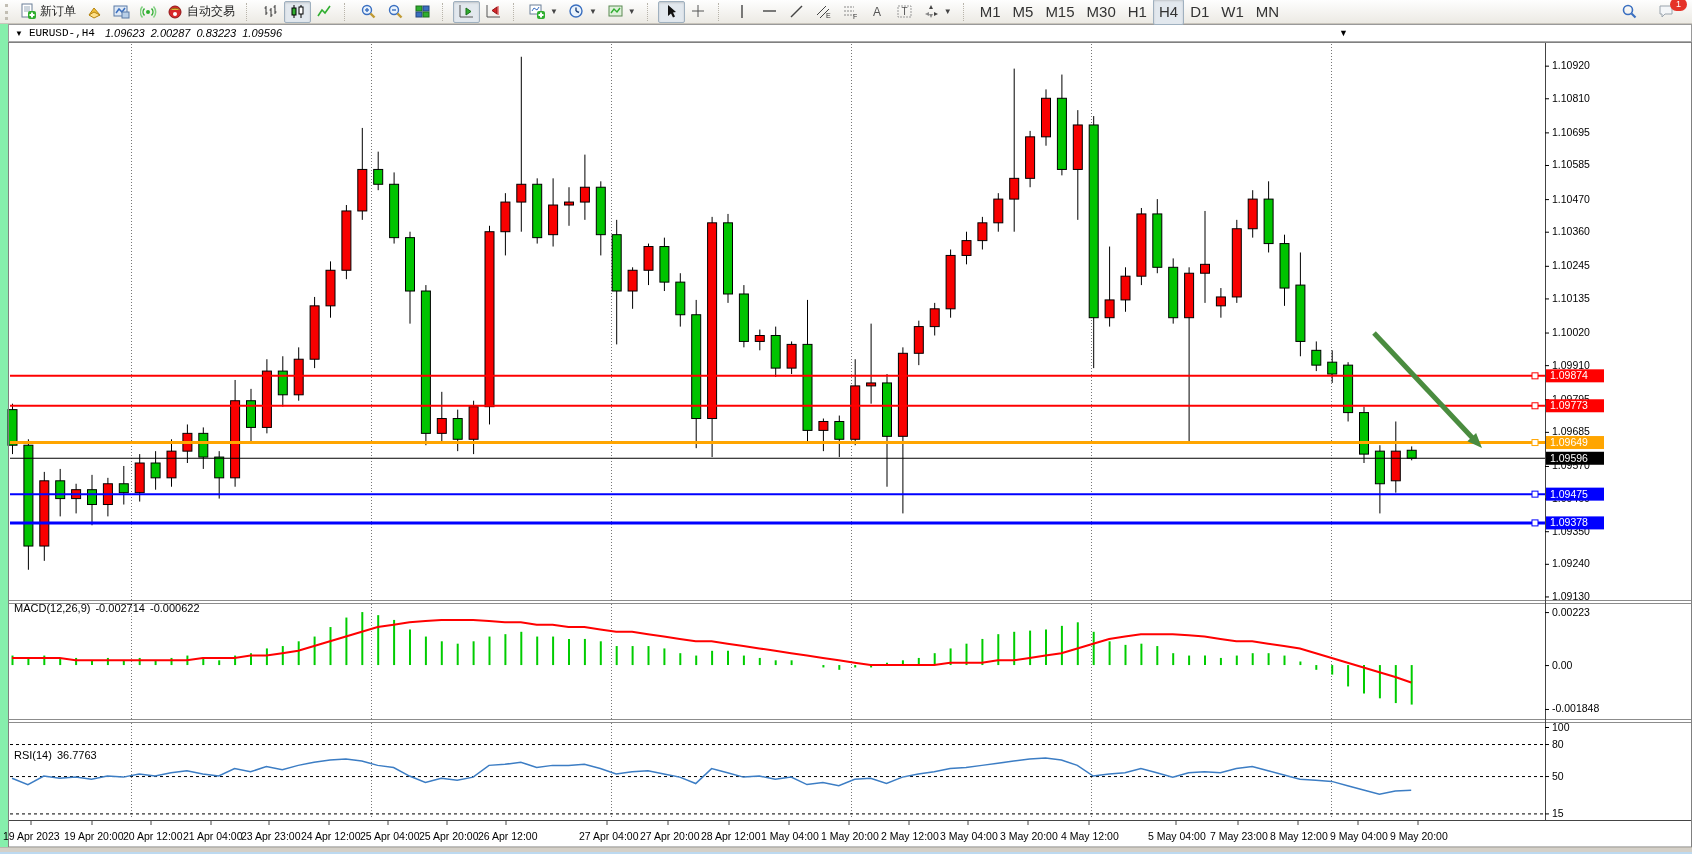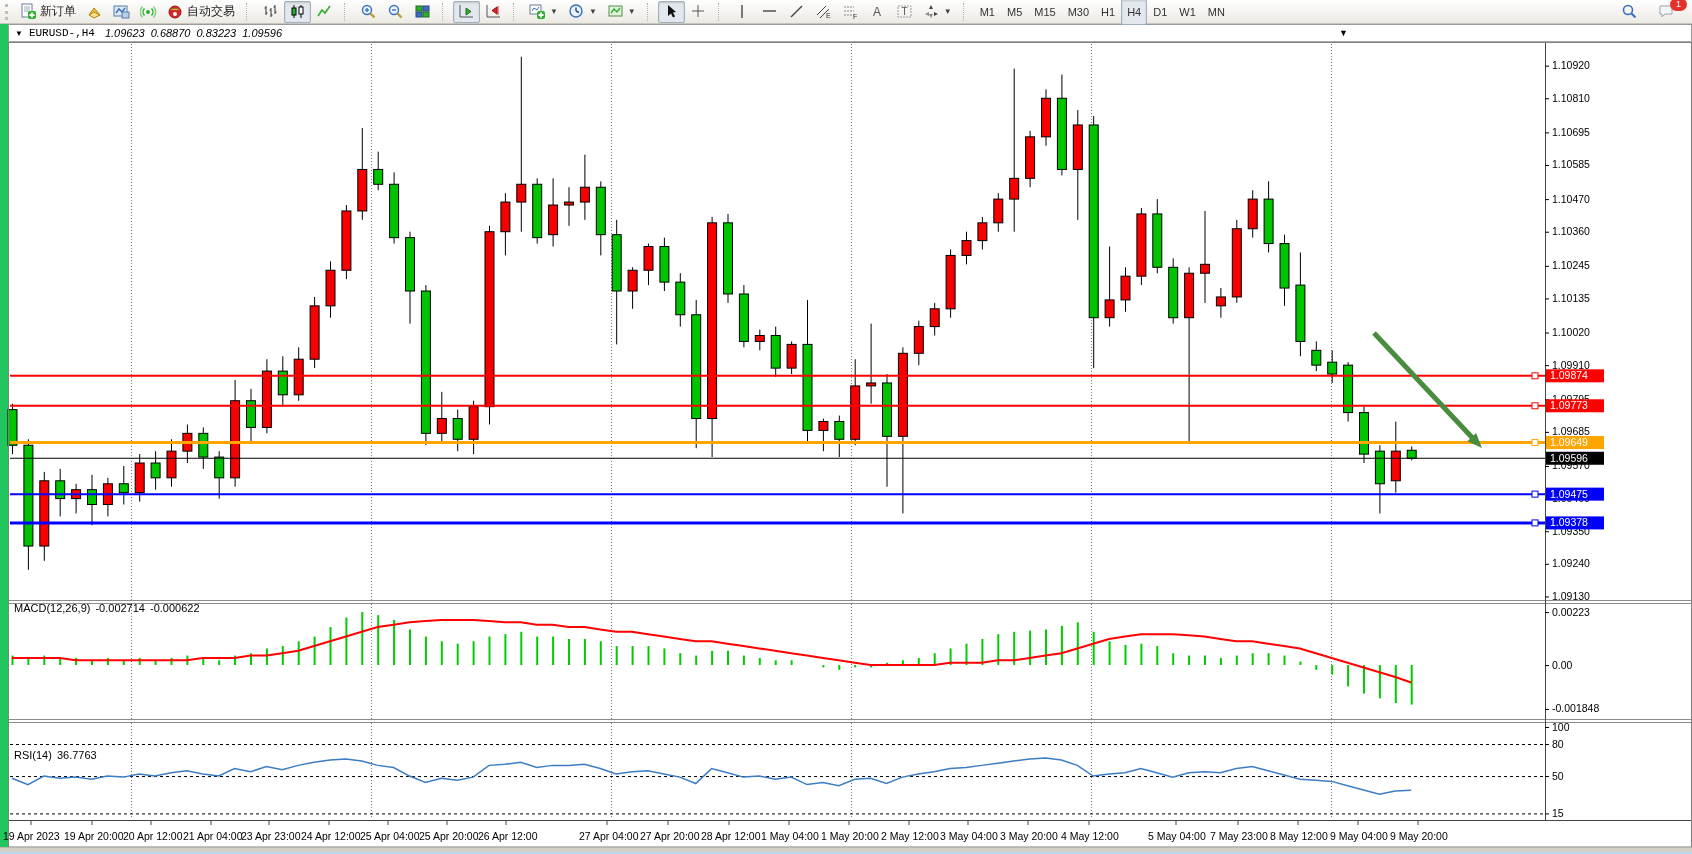--- a/index.html
+++ b/index.html
@@ -1,28 +1,28 @@
 <!DOCTYPE html>
 <html><head>
 <meta charset="utf-8">
 <style>
   html,body{margin:0;padding:0;background:#fff;}
   .screen{position:relative;width:1692px;height:854px;overflow:hidden;
-          font-family:"Liberation Sans","DejaVu Sans",sans-serif;background:#22c55e;}
+          font-family:"Liberation Sans","DejaVu Sans",sans-serif;background:#86efac;}
   
   .toolbar{position:absolute;left:0;top:0;width:1692px;height:24px;
            background:linear-gradient(#fefefe,#eceae4);border-bottom:1px solid #c9c5bc;
            display:flex;align-items:center;padding:0 2px;box-sizing:border-box;z-index:5;}
   .tb{display:flex;align-items:center;gap:3px;height:20px;padding:0 4px;border:1px solid transparent;
       border-radius:2px;font-size:12px;color:#222;cursor:default;}
   .tb.pressed{background:#e2e8ee;border:1px solid #9fb0bf;box-shadow:inset 0 1px 2px rgba(0,0,0,.15);}
   .tb .cn{font-size:12px;}
   .sep{width:6px;height:18px;border-left:1px dotted #b8b4aa;margin:0 4px 0 6px;}
   .grip{width:4px;height:16px;border-left:3px dotted #c2beb4;margin:0 3px;}
-  .tf{font-size:11px;color:#333;padding:2px 5px;}
+  .tf{font-size:15px;color:#333;padding:2px 5px;}
   .dd{font-size:8px;color:#444;margin-left:1px;}
   .tb-right{margin-left:auto;display:flex;align-items:center;gap:10px;padding-right:10px;}
   .badge{position:absolute;top:-4px;right:-8px;background:#e53228;color:#fff;border-radius:8px;
          min-width:13px;height:13px;font-size:9px;line-height:13px;text-align:center;padding:0 2px;}
   .chatwrap{position:relative;}
   
   .titlebar{position:absolute;left:8px;top:24px;right:0;height:18px;background:#fff;
             border:1px solid #9a9a9a;border-bottom:1px solid #aaa;box-sizing:border-box;
             display:flex;align-items:center;font-size:11px;color:#000;z-index:4;padding-left:6px;}
   .titlebar .tri{font-size:8px;margin-right:6px;}
@@ -342,21 +342,21 @@
         </span>
         <span class="badge">1</span>
       </div>
     </div>
   </div>
 
   <div class="titlebar">
     <span class="tri">▼</span>
     <span class="ttl">EURUSD-,H4</span>
     <span class="num">1.09623</span>
-    <span class="num">0.68870</span>
+    <span class="num">2.00287</span>
     <span class="num">0.83223</span>
     <span class="num">1.09596</span>
     <span class="tri-right">▼</span>
   </div>
 
   <svg id="cv" width="1692" height="854" viewBox="0 0 1692 854" style="position:absolute;left:0;top:0;z-index:1;">
       <rect x="8" y="42" width="1684" height="805" fill="#ffffff"></rect>
       <line x1="131.5" y1="44" x2="131.5" y2="600" stroke="#777777" stroke-width="1" stroke-dasharray="1,2"></line>
       <line x1="131.5" y1="604" x2="131.5" y2="719" stroke="#777777" stroke-width="1" stroke-dasharray="1,2"></line>
       <line x1="131.5" y1="723" x2="131.5" y2="818" stroke="#777777" stroke-width="1" stroke-dasharray="1,2"></line>

